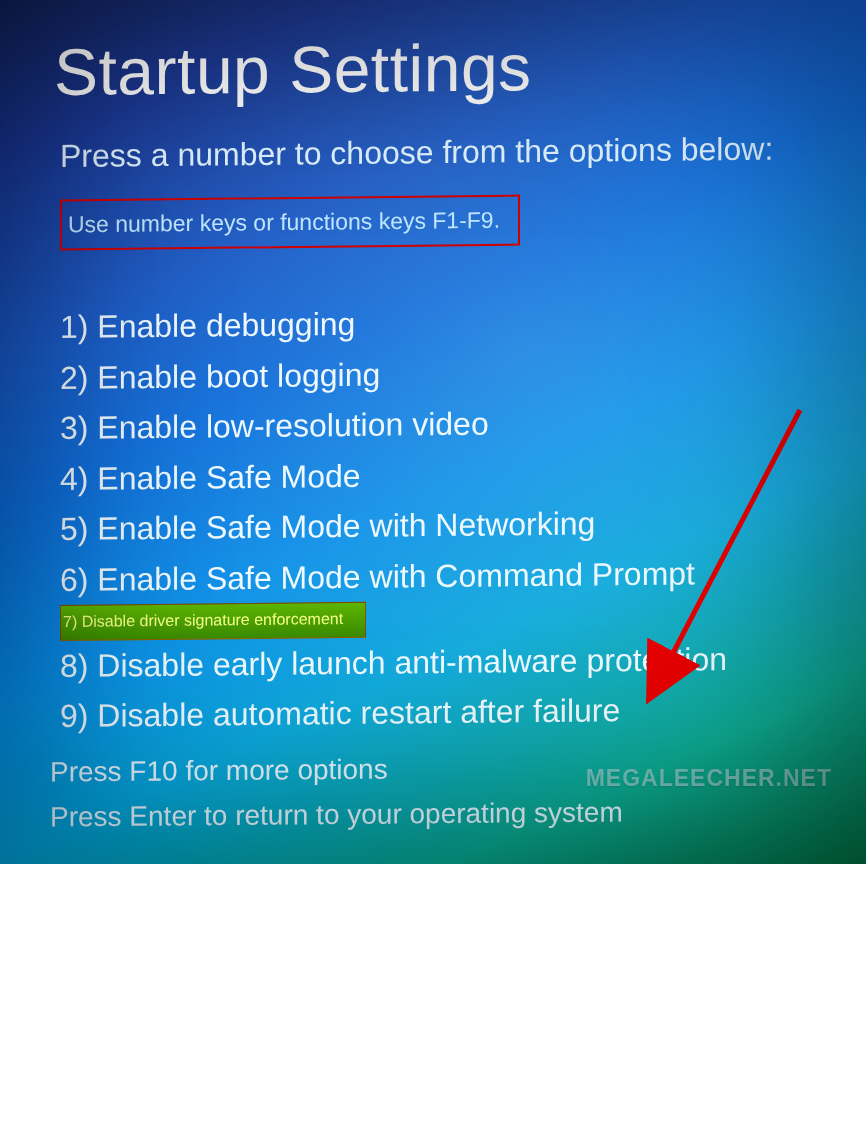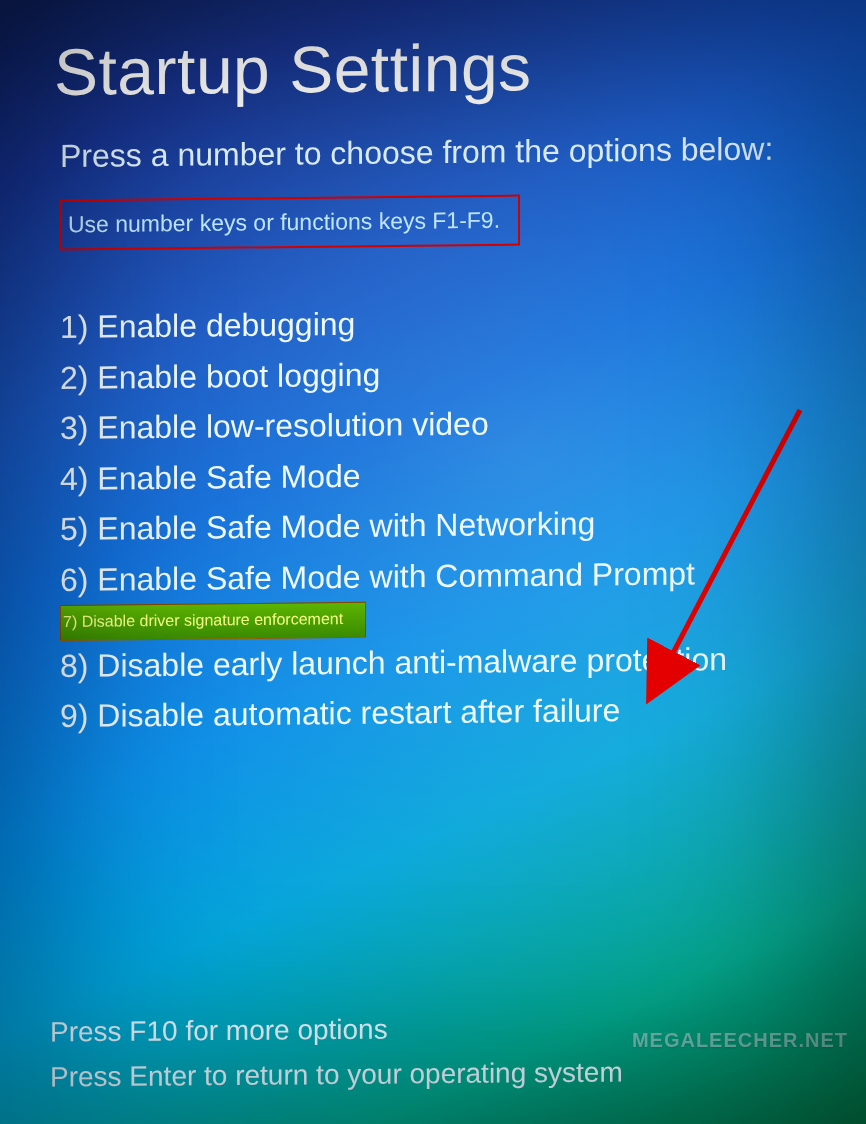--- a/index.html
+++ b/index.html
@@ -6,21 +6,21 @@
       margin: 0;
       padding: 0;
       width: 866px;
       height: 1124px;
       overflow: hidden;
       font-family: "Segoe UI Light", "Segoe UI", Arial, sans-serif;
     }
     .screen {
       position: relative;
       width: 866px;
-      height: 1124px;
+      height: 864px;
       
       background:
         radial-gradient(1200px 1000px at 60% 40%, rgba(255,255,255,0.18), rgba(255,255,255,0) 60%),
         linear-gradient(155deg, #0c1d52 0%, #0d2a88 12%, #0b4ec0 28%, #0064d7 40%, #008ae6 55%, #00a4da 68%, #00a58b 85%, #006f3e 100%);
       color: #e9f5ff;
       box-sizing: border-box;
       padding: 30px 40px 0 60px;
     }
     .screen::after { 
       content: "";
@@ -85,24 +85,24 @@
     }
     .footer-line {
       font-size: 28px;
       font-weight: 300;
       color: #e4f5ff;
       line-height: 1.6;
       white-space: nowrap;
     }
     .watermark {
       position: absolute;
-      right: 18px;
+      right: 34px;
       bottom: 72px;
       font-family: Arial, sans-serif;
-      font-size: 20px;
+      font-size: 23px;
       font-weight: 700;
       color: #c7d3da;
       opacity: 0.55;
       letter-spacing: 1px;
       text-shadow: 0 1px 2px rgba(0,0,0,0.25);
       margin-top: 26px;
     }
     .arrow {
       position: absolute;
       pointer-events: none;

